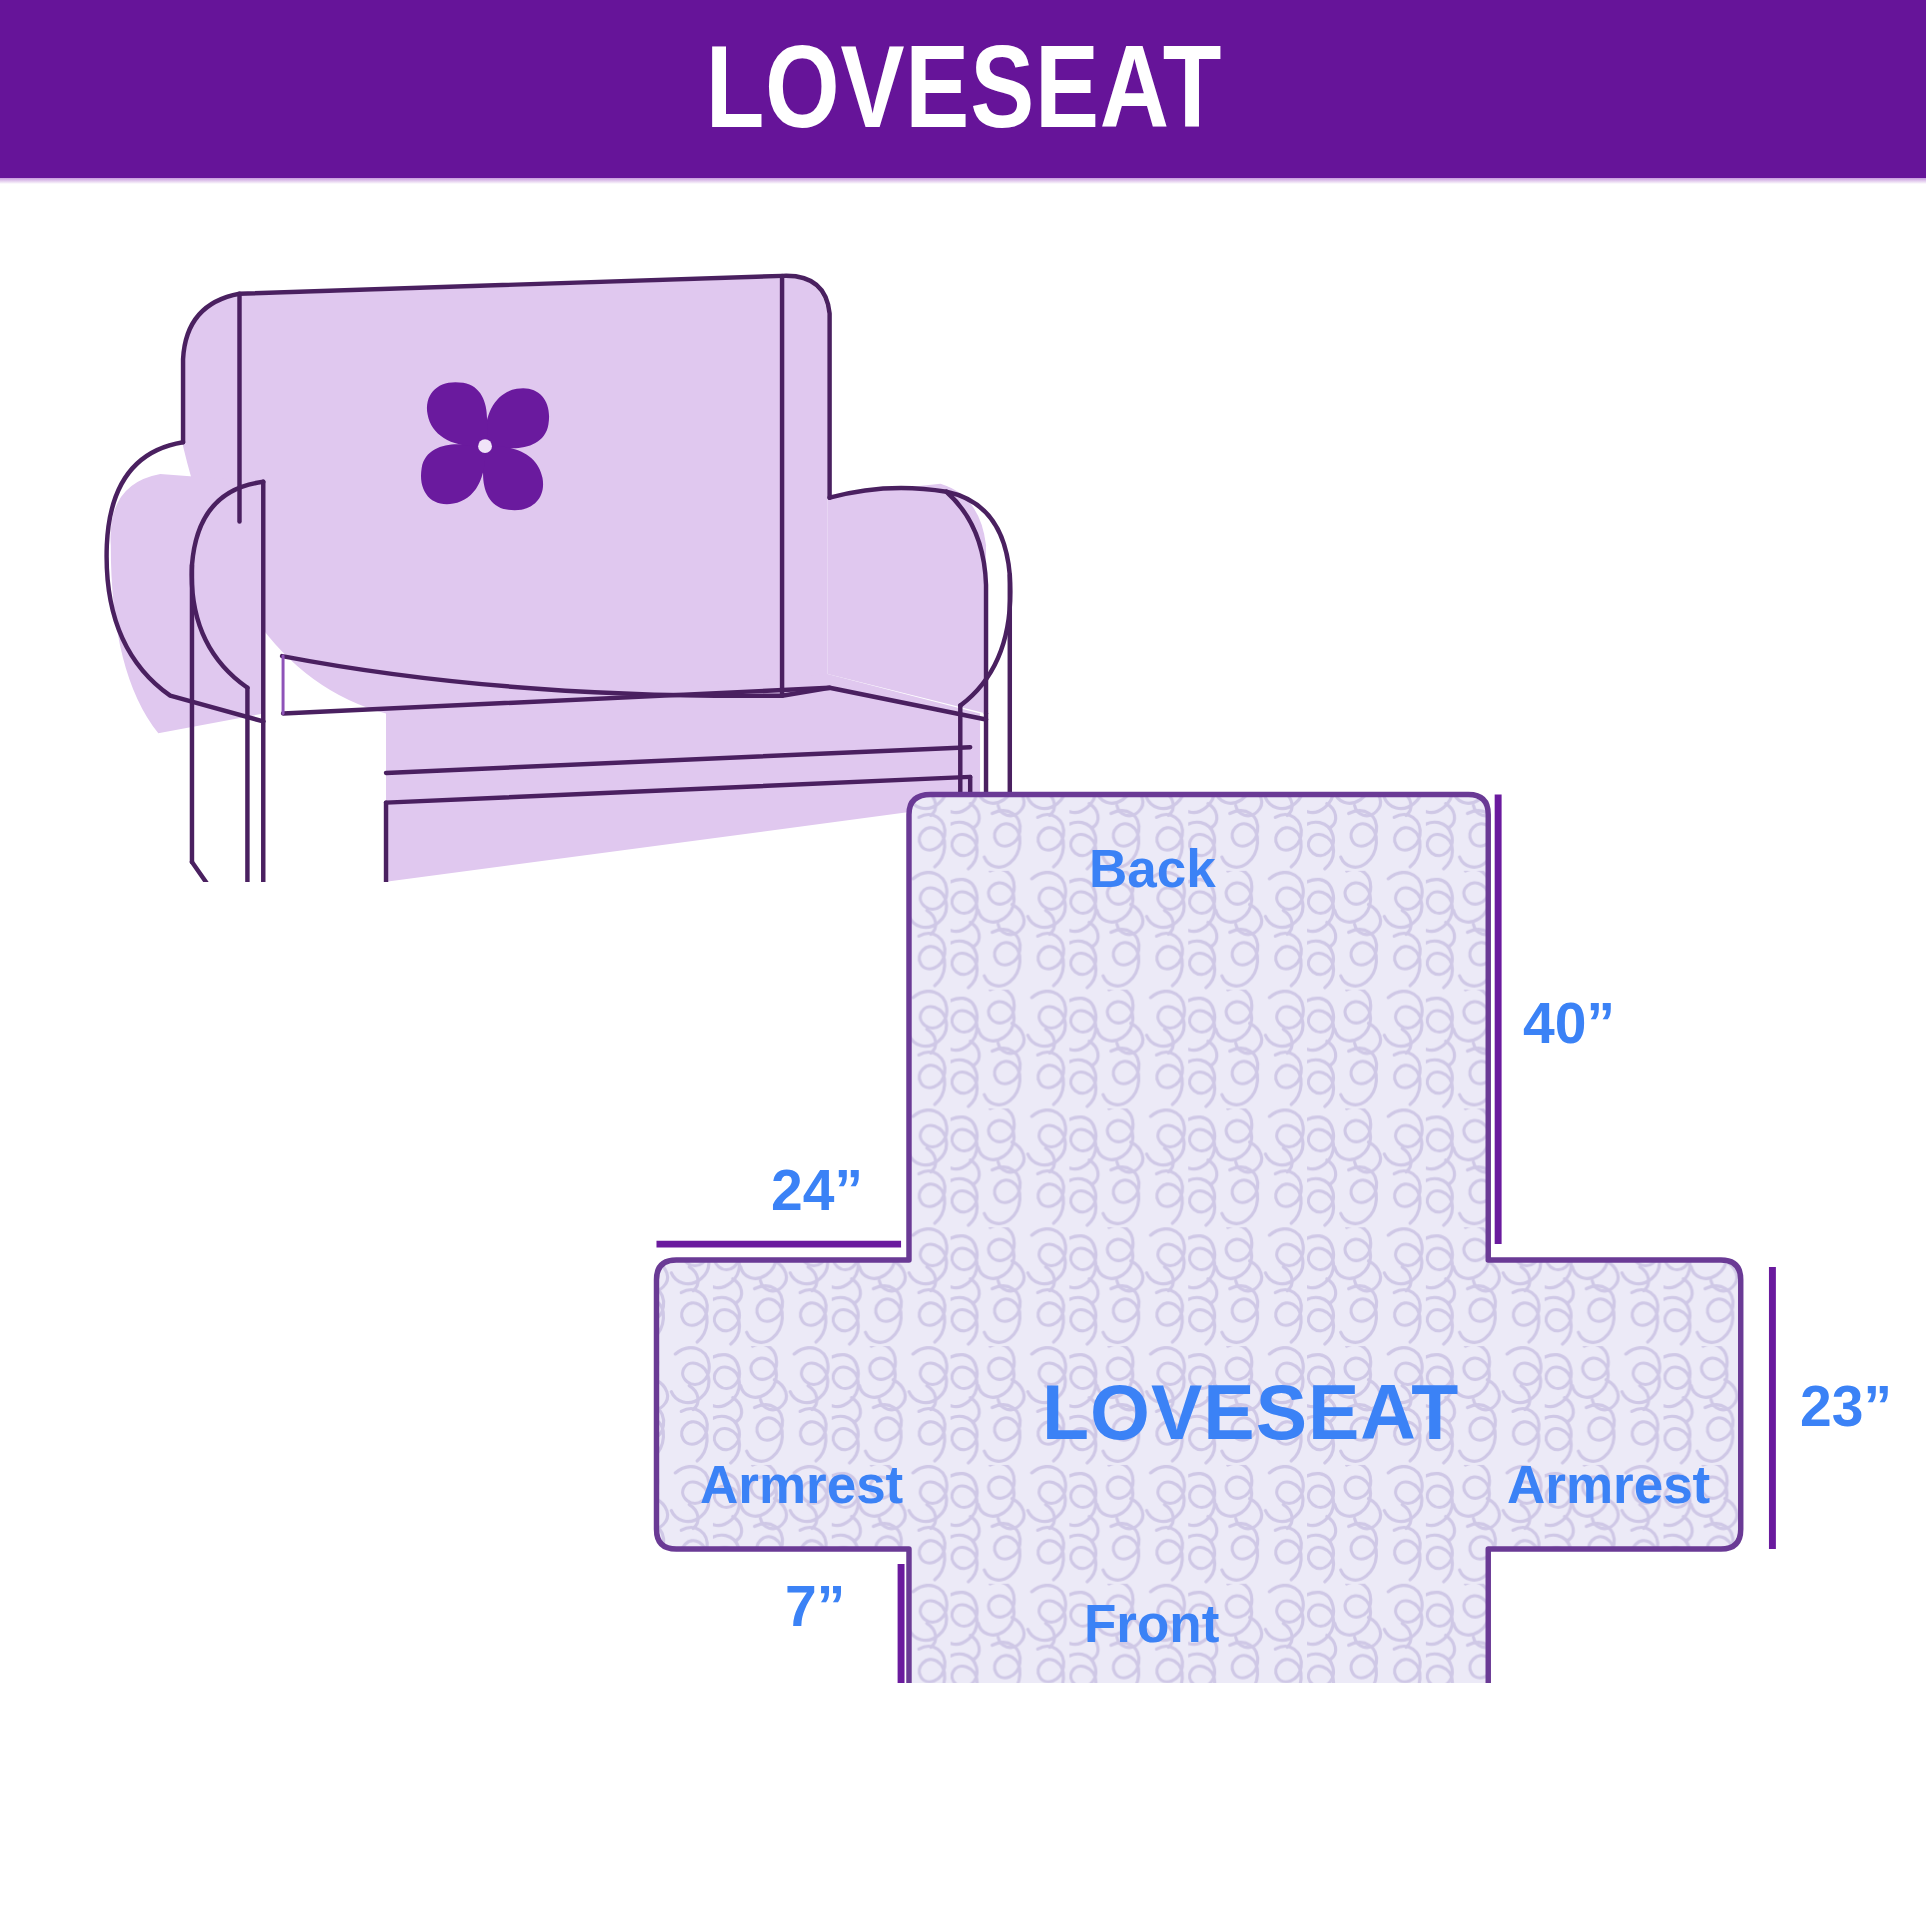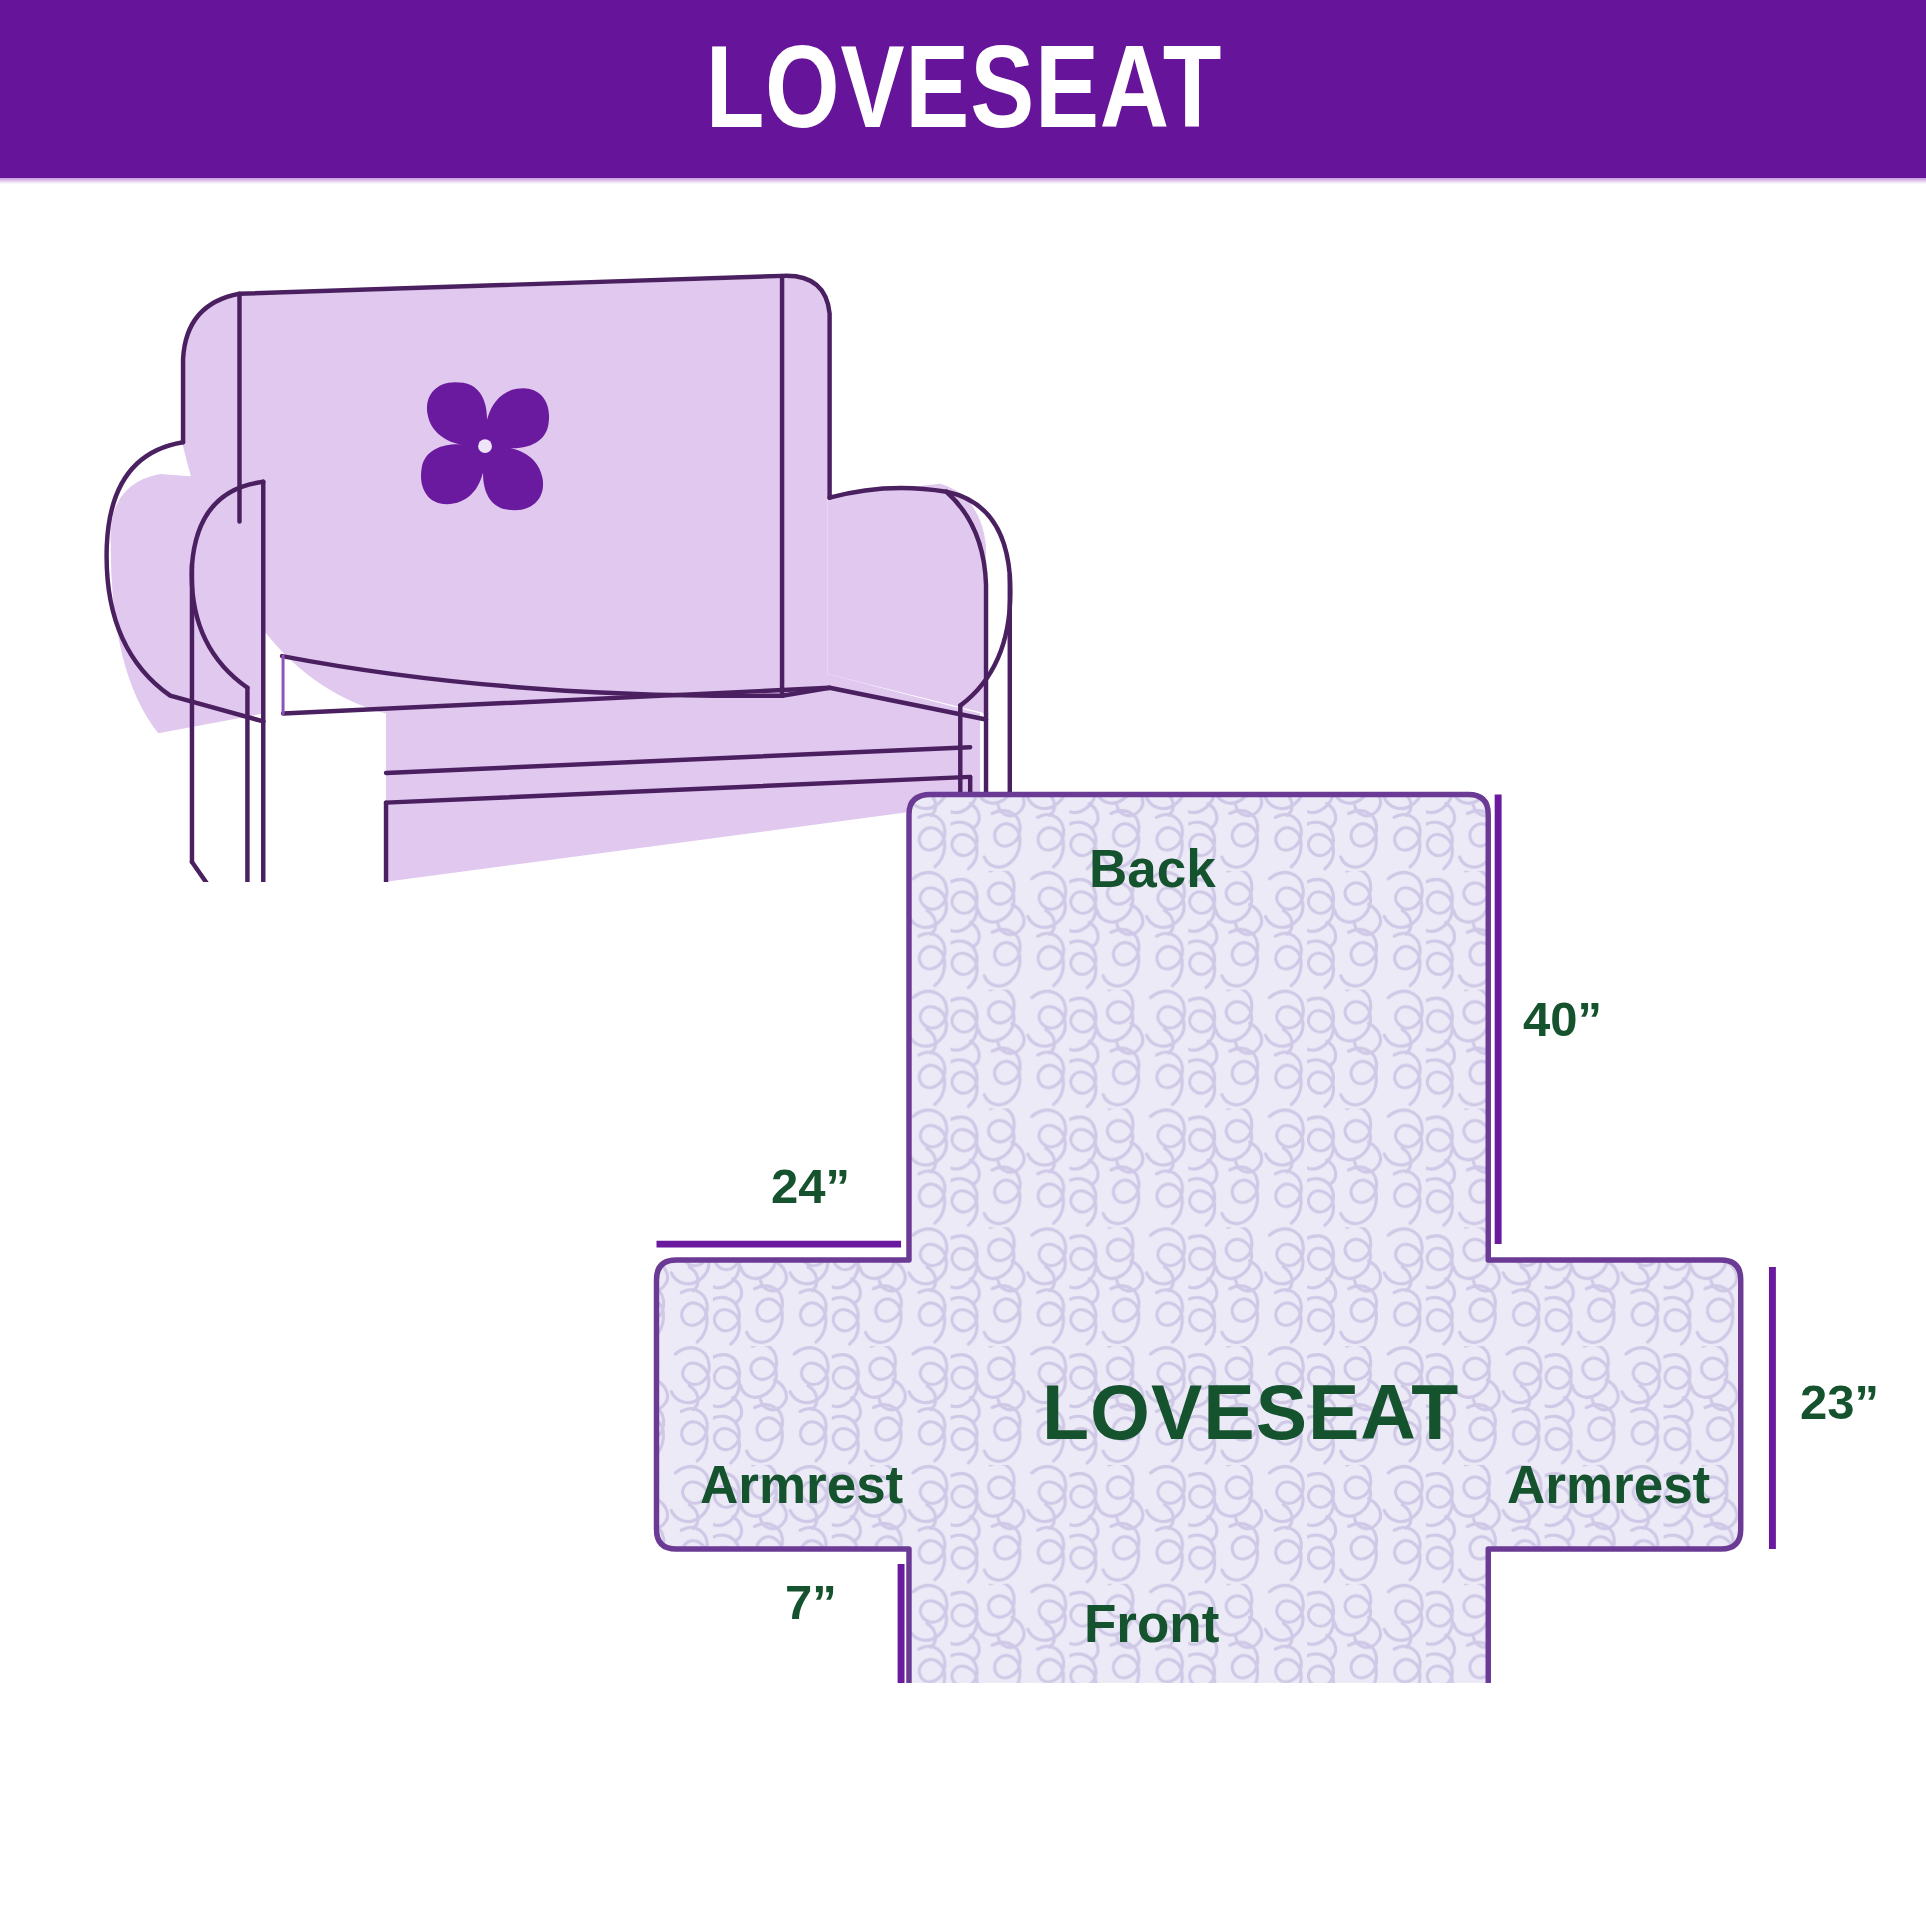--- a/index.html
+++ b/index.html
@@ -66,27 +66,27 @@
     position: absolute;
     left: 594px;
     top: 752px;
     width: 1333px;
     height: 1109px;
   }
   #pattern-diagram svg { display: block; width: 100%; height: 100%; }
 
   .dim-label, .panel-label {
     position: absolute;
-    color: #14532d;
+    color: #3b82f6;
     font-family: "Liberation Sans Narrow", "Liberation Sans", sans-serif;
     font-weight: bold;
     white-space: nowrap;
     line-height: 1;
   }
-  .dim-label { font-size: 49px; }
+  .dim-label { font-size: 57px; }
   .panel-label { font-size: 53px; }
 
   #label-back       { left: 1089px; top: 842px; }
   #label-loveseat   { left: 1042px; top: 1374px; font-size: 77px; letter-spacing: 1px; }
   #label-armrest-l  { left: 700px;  top: 1458px; }
   #label-armrest-r  { left: 1507px; top: 1458px; }
   #label-front      { left: 1084px; top: 1597px; }
 
   #dim-40 { left: 1523px; top: 995px; }
   #dim-24 { left: 763px;  top: 1162px; margin-left: 8px; }

